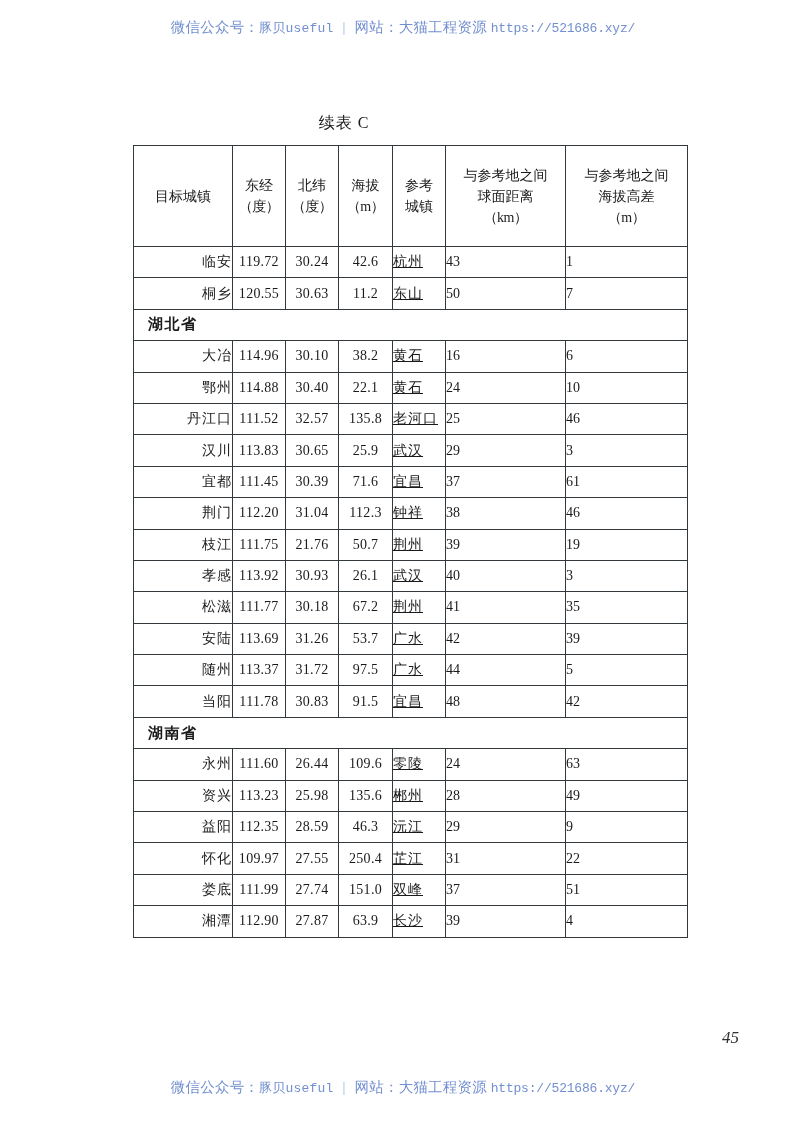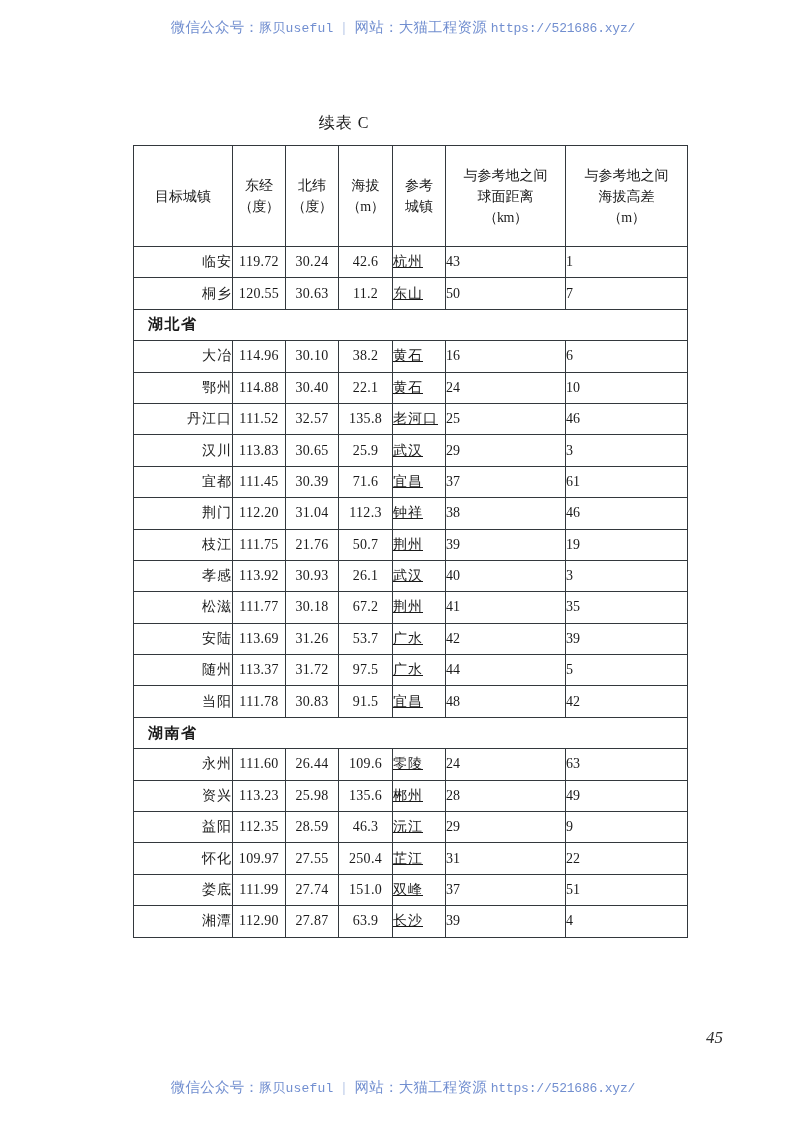--- a/index.html
+++ b/index.html
@@ -120,21 +120,21 @@
     padding-left: 14px !important;
     font-weight: bold;
     font-size: 15px;
     letter-spacing: 1.5px;
     height: 30.4px;
   }
 
   .page-number {
     position: absolute;
     top: 1028px;
-    left: 0;
+    left: 16px;
     width: 723px;
     text-align: right;
     font-size: 17px;
     font-style: italic;
     font-family: "Liberation Serif", "DejaVu Serif", serif;
     color: #303030;
   }
 </style>
 </head>
 <body>

